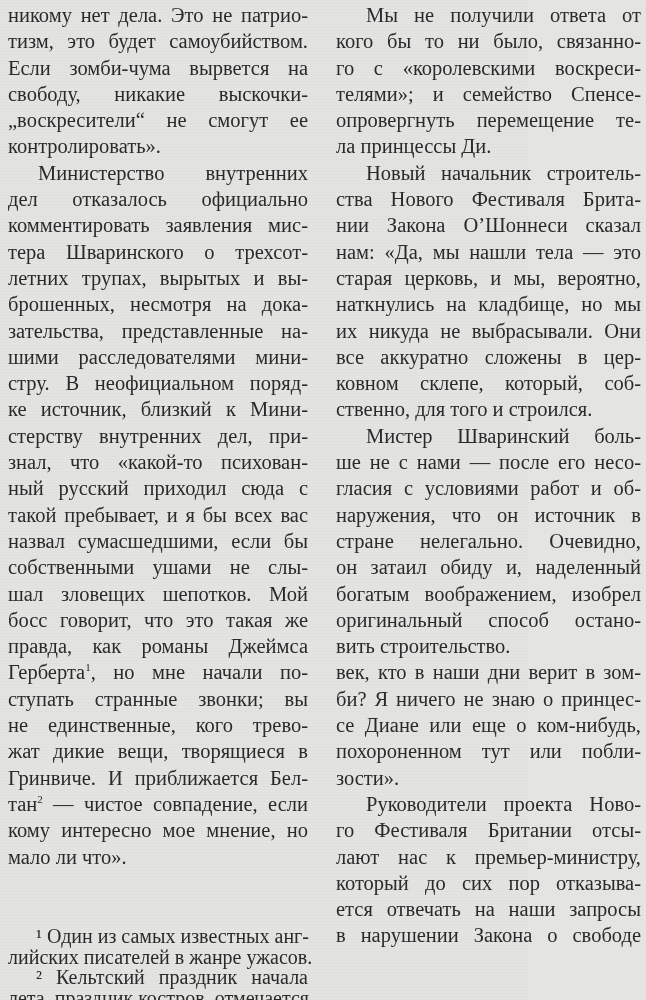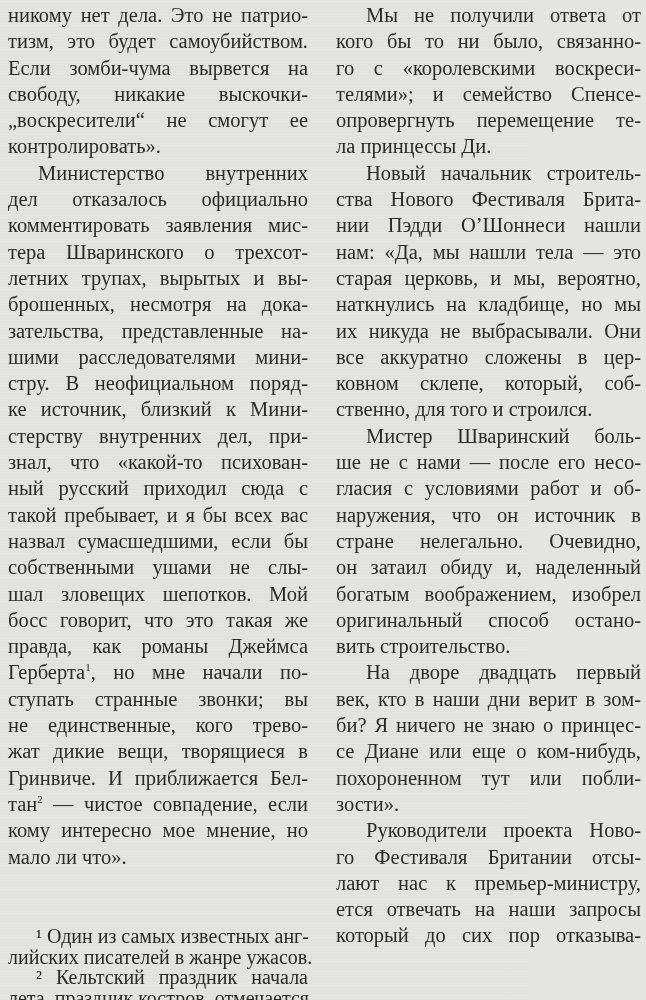--- a/index.html
+++ b/index.html
@@ -89,42 +89,42 @@
     </div>
   <div class="col right" id="right-col">
       <span class="line indent"><span>Мы не получили ответа от</span></span>
       <span class="line"><span>кого бы то ни было, связанно-</span></span>
       <span class="line"><span>го с «королевскими воскреси-</span></span>
       <span class="line"><span>телями»; и семейство Спенсе-</span></span>
       <span class="line"><span>опровергнуть перемещение те-</span></span>
       <span class="line last"><span>ла принцессы Ди.</span></span>
       <span class="line indent"><span>Новый начальник строитель-</span></span>
       <span class="line"><span>ства Нового Фестиваля Брита-</span></span>
-      <span class="line"><span>нии Пэдди О’Шоннеси нашли</span></span>
+      <span class="line"><span>нии Закона О’Шоннеси сказал</span></span>
       <span class="line"><span>нам: «Да, мы нашли тела — это</span></span>
       <span class="line"><span>старая церковь, и мы, вероятно,</span></span>
       <span class="line"><span>наткнулись на кладбище, но мы</span></span>
       <span class="line"><span>их никуда не выбрасывали. Они</span></span>
       <span class="line"><span>все аккуратно сложены в цер-</span></span>
       <span class="line"><span>ковном склепе, который, соб-</span></span>
       <span class="line last"><span>ственно, для того и строился.</span></span>
       <span class="line indent"><span>Мистер Шваринский боль-</span></span>
       <span class="line"><span>ше не с нами — после его несо-</span></span>
       <span class="line"><span>гласия с условиями работ и об-</span></span>
       <span class="line"><span>наружения, что он источник в</span></span>
       <span class="line"><span>стране нелегально. Очевидно,</span></span>
       <span class="line"><span>он затаил обиду и, наделенный</span></span>
       <span class="line"><span>богатым воображением, изобрел</span></span>
       <span class="line"><span>оригинальный способ остано-</span></span>
       <span class="line last"><span>вить строительство.</span></span>
-      <span class="line indent"><span>На дворе двадцать первый</span></span>
       <span class="line"><span>век, кто в наши дни верит в зом-</span></span>
       <span class="line"><span>би? Я ничего не знаю о принцес-</span></span>
       <span class="line"><span>се Диане или еще о ком-нибудь,</span></span>
       <span class="line"><span>похороненном тут или побли-</span></span>
       <span class="line last"><span>зости».</span></span>
       <span class="line indent"><span>Руководители проекта Ново-</span></span>
       <span class="line"><span>го Фестиваля Британии отсы-</span></span>
       <span class="line"><span>лают нас к премьер-министру,</span></span>
+      <span class="line"><span>который до сих пор отказыва-</span></span>
       <span class="line"><span>ется отвечать на наши запросы</span></span>
-      <span class="line"><span>который до сих пор отказыва-</span></span>
+      <span class="line"><span>в нарушении Закона о свободе</span></span>
     </div>
 </div>
 
 </body></html>

